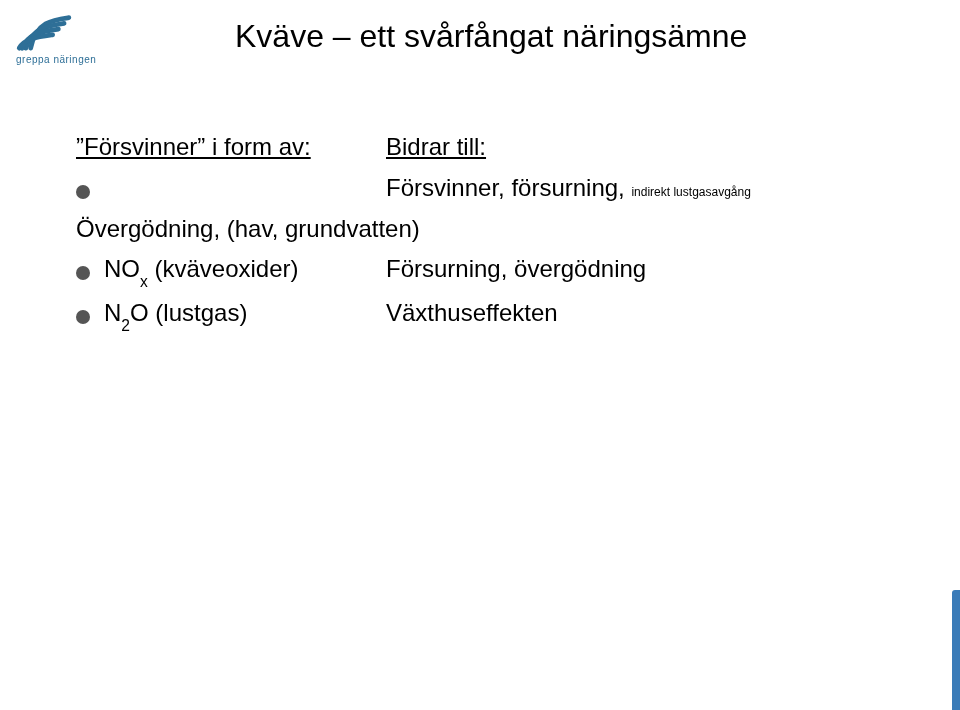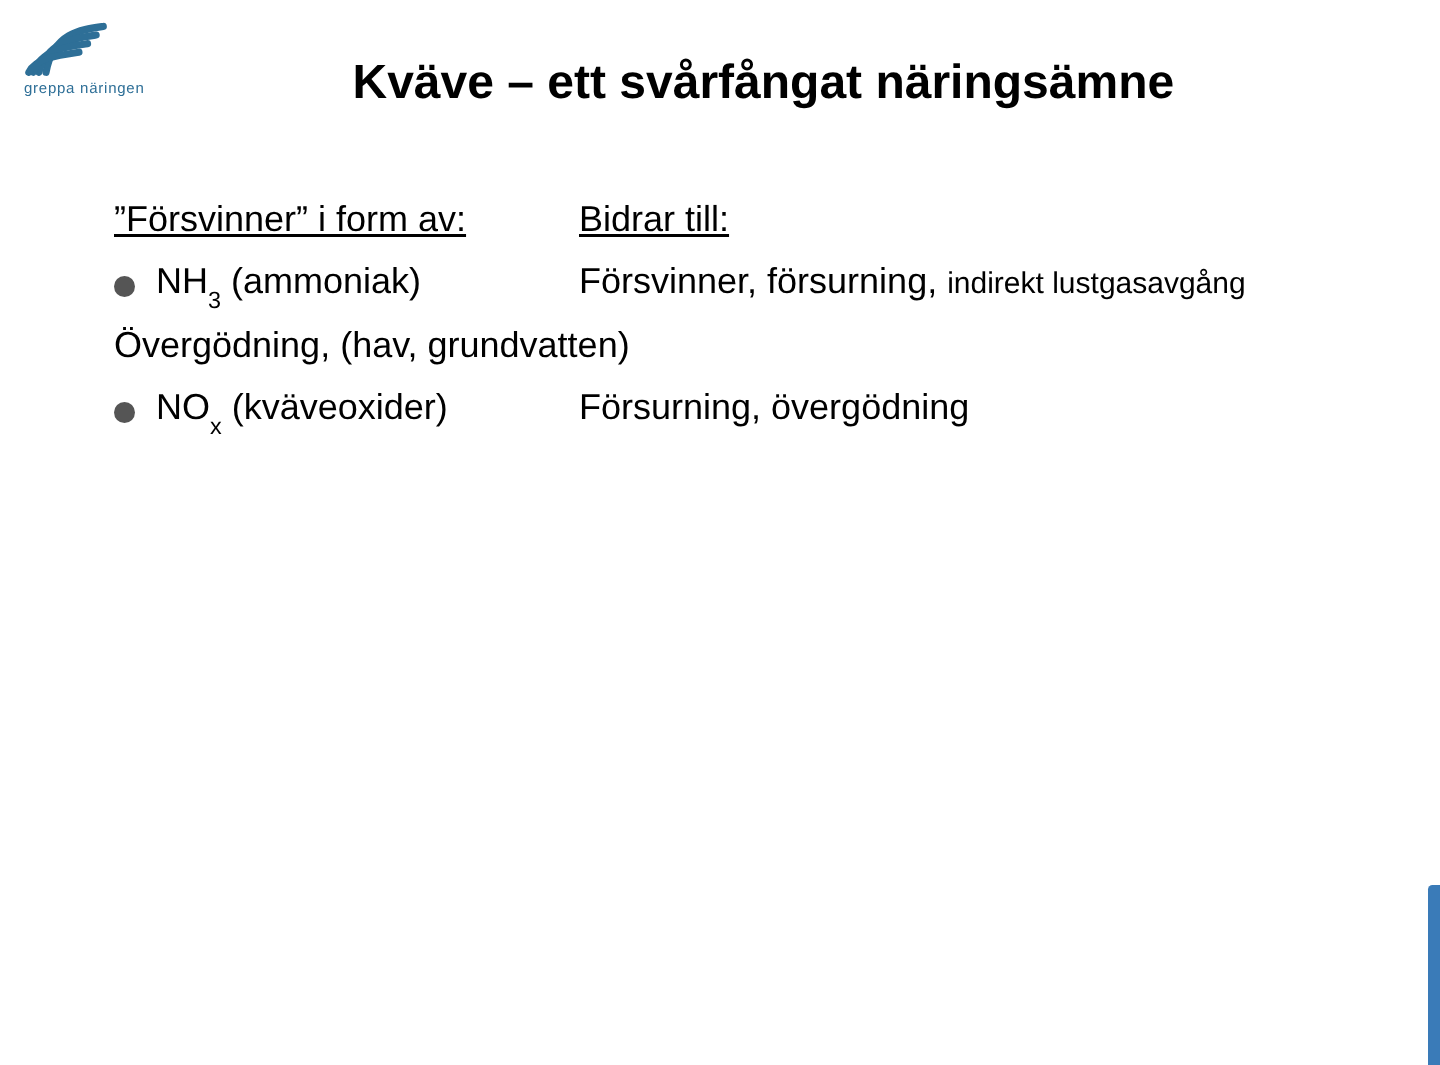--- a/index.html
+++ b/index.html
@@ -28,24 +28,24 @@
   }
   .logo-text {
     margin-top: 2px;
     font-size: 10px;
     letter-spacing: 0.5px;
     color: #2e6f97;
     font-weight: 400;
   }
   .title {
     position: absolute;
-    top: 36px;
+    top: 18px;
     left: 235px;
     font-size: 32px;
-    font-weight: 700;
+    font-weight: 400;
     color: #000;
   }
   .content {
     position: absolute;
     top: 130px;
     left: 76px;
     width: 840px;
   }
   .row {
     display: flex;
@@ -84,21 +84,21 @@
     position: relative;
     top: 4px;
   }
   .sup {
     font-size: 0.65em;
     vertical-align: super;
     position: relative;
     top: -4px;
   }
   .small {
-    font-size: 20px;
+    font-size: 12px;
   }
   .accent {
     position: absolute;
     right: 0;
     bottom: 0;
     width: 8px;
     height: 120px;
     background: #3a7bb8;
     border-top-left-radius: 3px;
   }
@@ -127,23 +127,20 @@
       <span class="heading">”Försvinner” i form av:</span>
     </div>
     <div class="col-right">
       <span class="heading">Bidrar till:</span>
     </div>
   </div>
 
   <div class="row">
     <div class="col-left">
       <span class="bullet"></span>
-      <span>
-        <span>NH</span><span class="sub">3</span><span> (ammoniak)</span>
-      </span>
     </div>
     <div class="col-right">
       <span>
         <span>Försvinner, försurning, </span><span class="small">indirekt lustgasavgång</span>
       </span>
     </div>
   </div>
 
   <div class="row">
     <div class="col-right">
@@ -156,17 +153,28 @@
       <span class="bullet"></span>
       <span>
         <span>NO</span><span class="sub">x</span><span> (kväveoxider)</span>
       </span>
     </div>
     <div class="col-right">
       <span>Försurning, övergödning</span>
     </div>
   </div>
 
+  <div class="row">
+    <div class="col-left">
+      <span class="bullet"></span>
+      <span>
+        <span>N</span><span class="sub">2</span><span>O (lustgas)</span>
+      </span>
+    </div>
+    <div class="col-right">
+      <span>Växthuseffekten</span>
+    </div>
+  </div>
 
 
 </div>
 
 <div class="accent"></div>
 
 </body></html>

